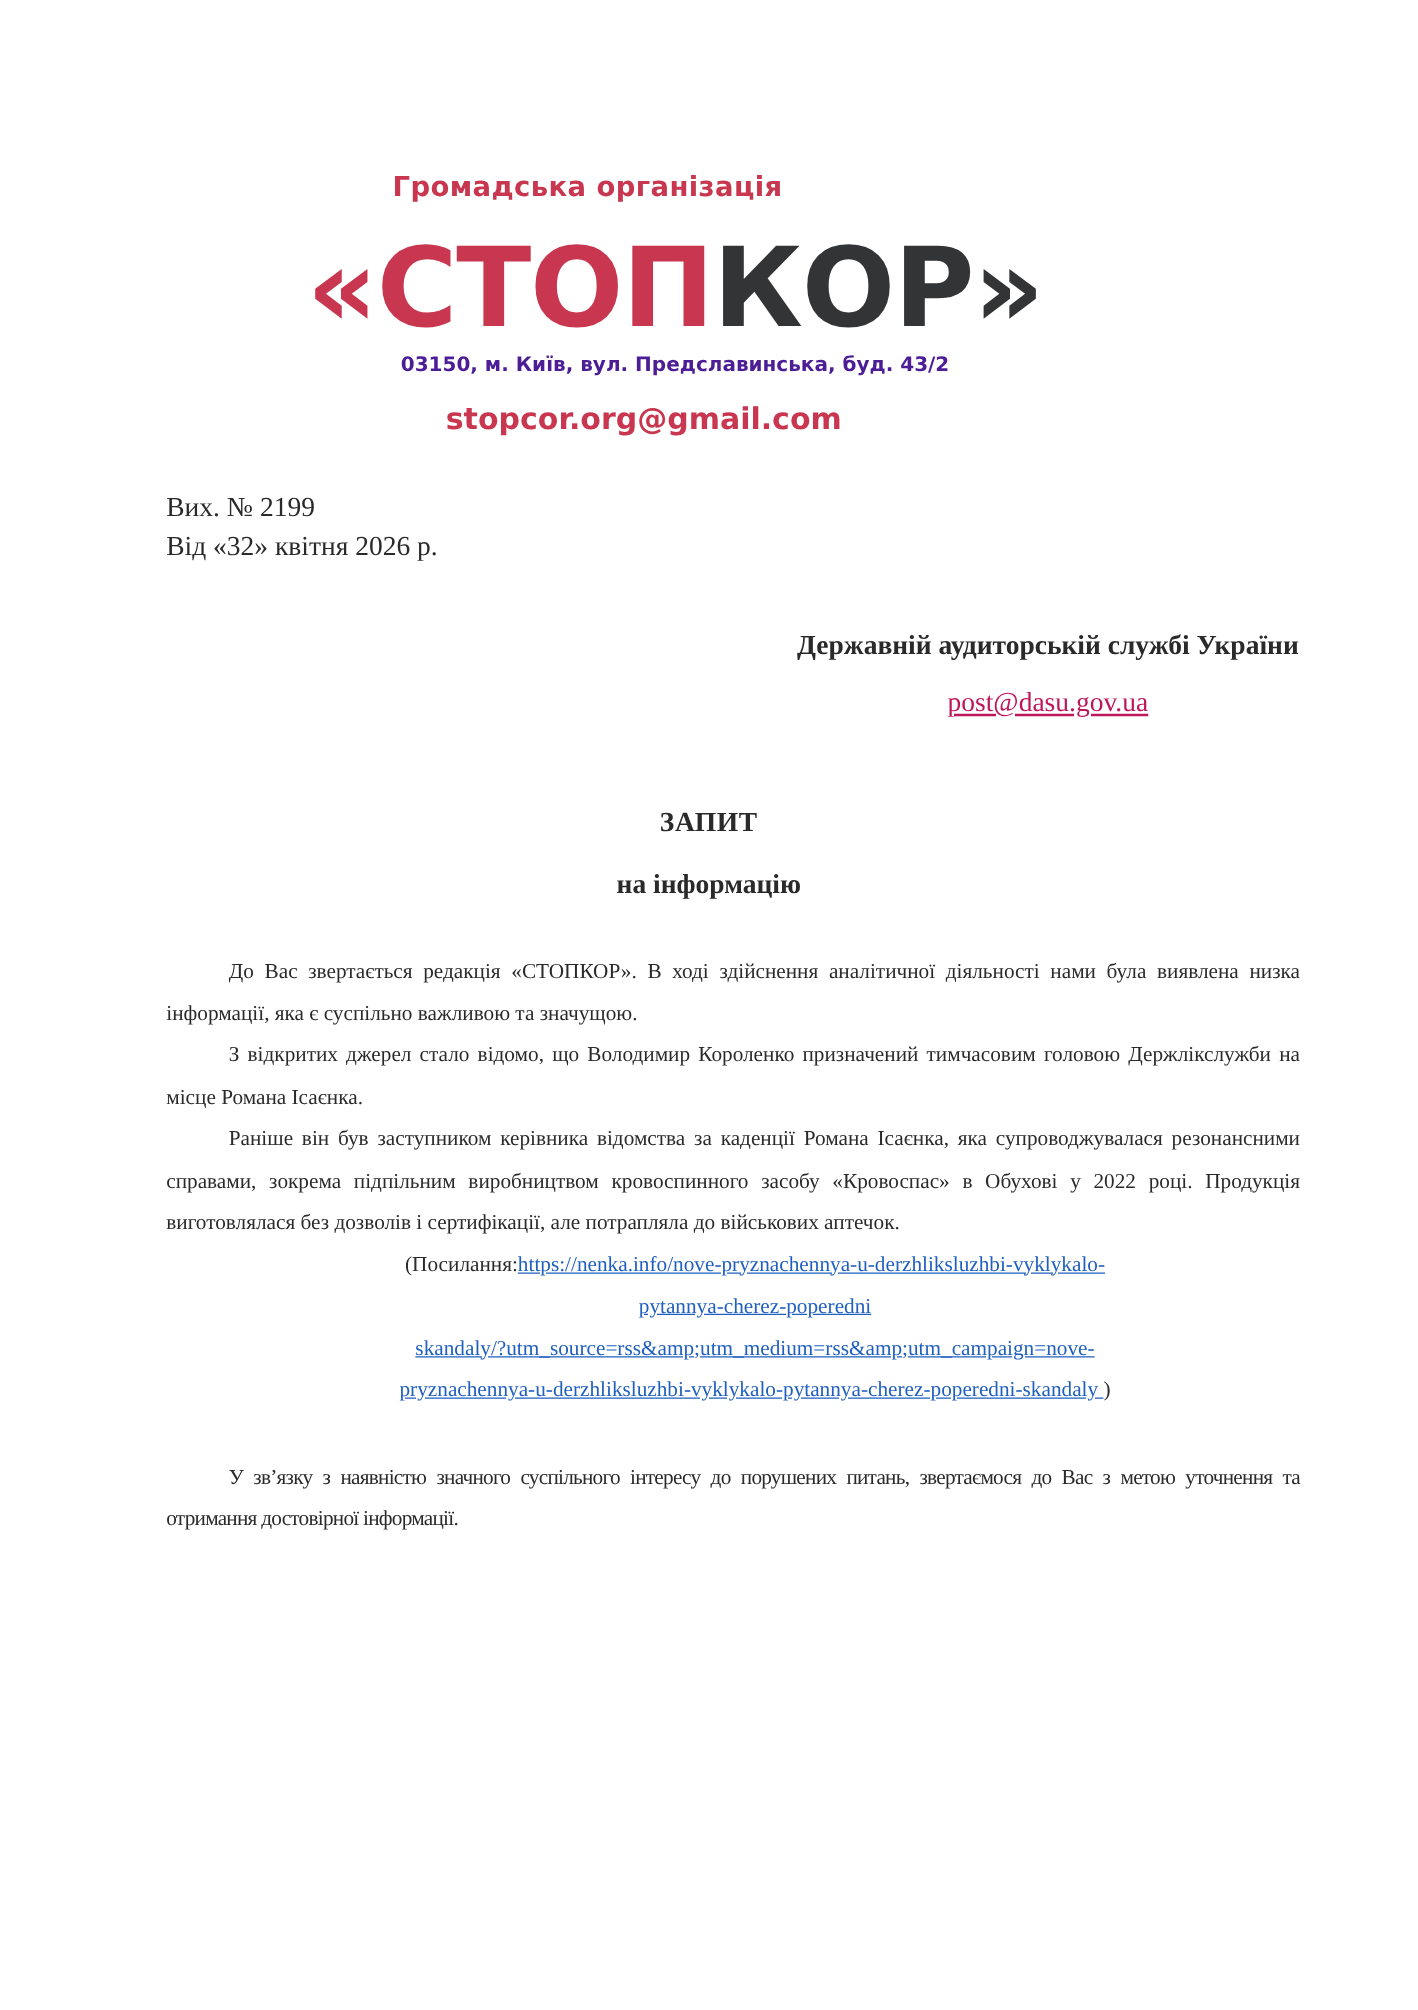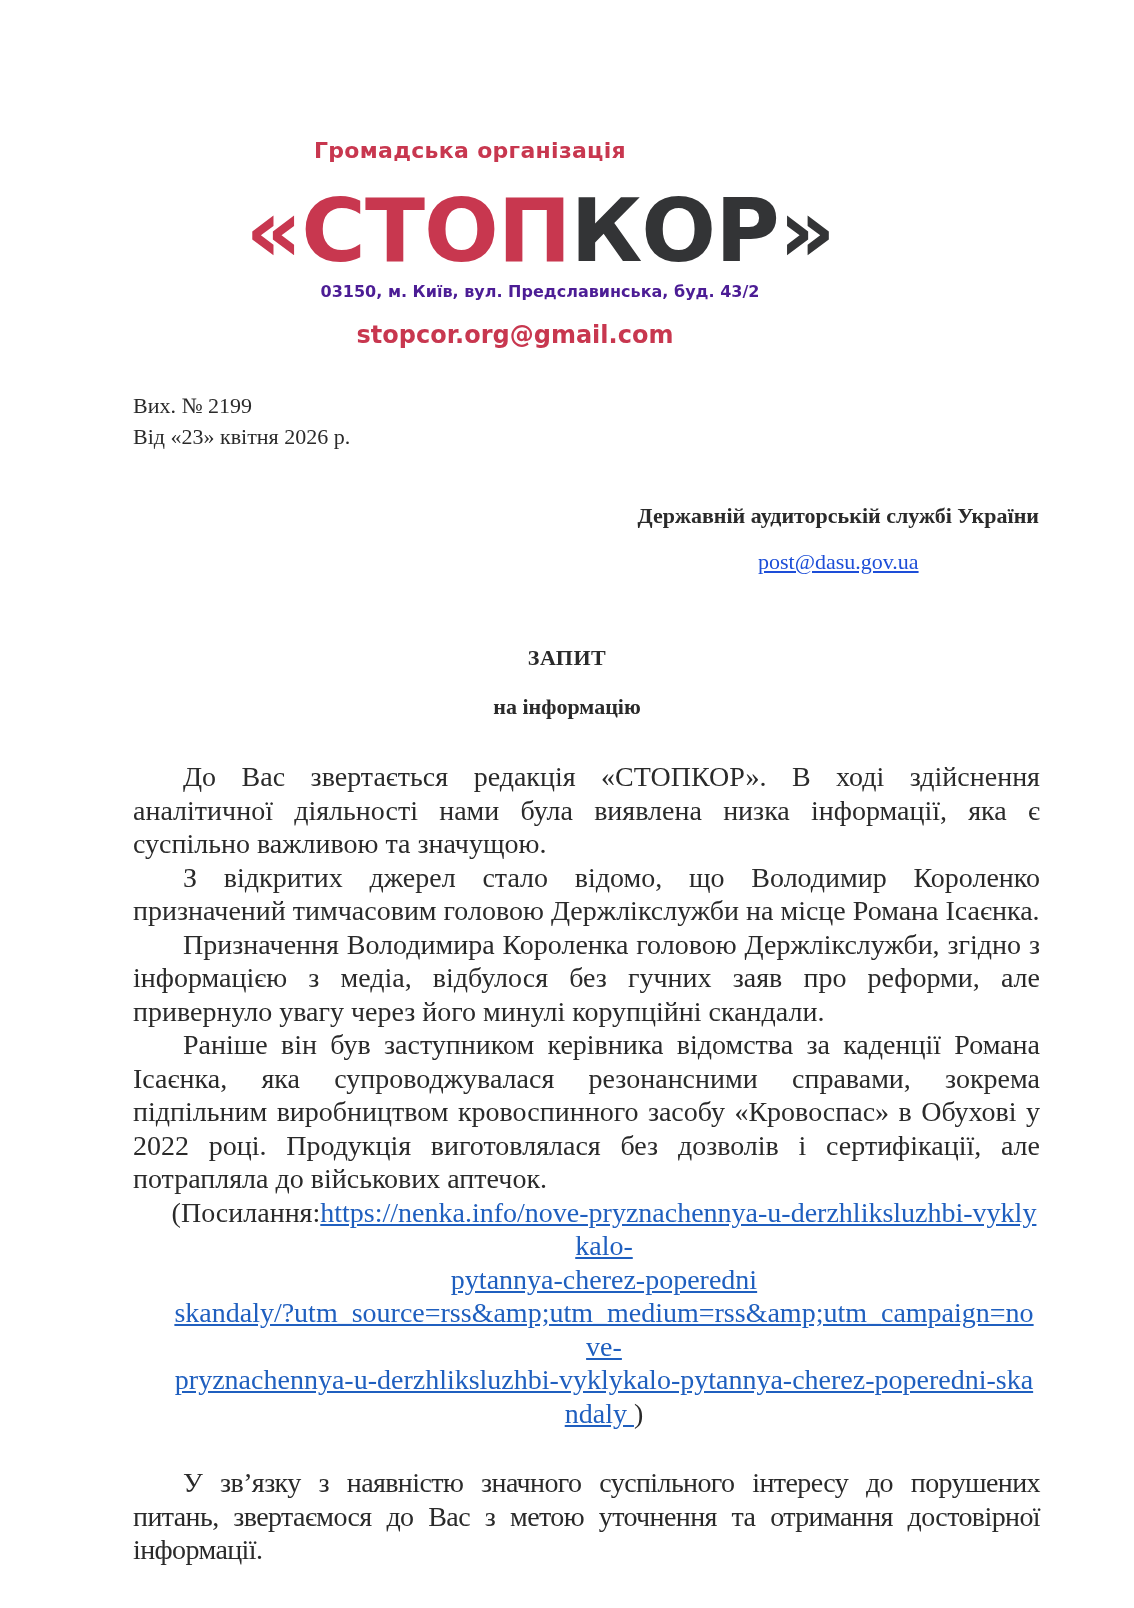--- a/index.html
+++ b/index.html
@@ -75,41 +75,41 @@
       position: absolute;
       right: 95px;
       top: 503px;
       text-align: center;
       font-size: 22px;
     }
     .recipient .name { font-weight: bold; }
     .recipient .email {
       display: inline-block;
       margin-top: 20px;
-      color: #1d4ed8;
+      color: #be185d;
       text-decoration: underline;
     }
 
     .title {
       position: absolute;
       left: 0;
       width: 1134px;
       text-align: center;
       font-weight: bold;
       font-size: 22px;
     }
     .title.t1 { top: 645px; letter-spacing: 0.5px; text-align: center; }
     .title.t2 { top: 694px; }
 
     .body-text {
       position: absolute;
       left: 133px;
       top: 760px;
       width: 907px;
-      font-size: 28px;
+      font-size: 17px;
       line-height: 33.5px;
       text-align: justify;
     }
     .body-text p {
       margin: 0;
       text-indent: 50px;
     }
     .body-text .link-line {
       text-indent: 0;
       text-align: center;
@@ -130,33 +130,32 @@
 
 <div class="letterhead">
   <div class="org-type">Громадська організація</div>
   <div class="org-name"><span class="red">«</span><span class="red">СТОП</span><span class="dark">КОР</span><span class="dark">»</span></div>
   <div class="org-address">03150, м. Київ, вул. Предславинська, буд. 43/2</div>
   <div class="org-email">stopcor.org@gmail.com</div>
 </div>
 
 <div class="ref">
   <div>Вих. № 2199</div>
-  <div>Від «23» квітня 2026 р.</div>
+  <div>Від «32» квітня 2026 р.</div>
 </div>
 
 <div class="recipient">
   <div class="name">Державній аудиторській службі України</div>
   <a class="email">post@dasu.gov.ua</a>
 </div>
 
 <div class="title t1">ЗАПИТ</div>
 <div class="title t2">на інформацію</div>
 
 <div class="body-text">
   <p>До Вас звертається  редакція «СТОПКОР». В ході  здійснення аналітичної діяльності нами була виявлена низка інформації, яка є суспільно важливою та значущою.</p>
   <p>З відкритих джерел стало відомо, що Володимир Короленко призначений тимчасовим головою Держлікслужби на місце Романа Ісаєнка.</p>
-  <p>Призначення Володимира Короленка головою Держлікслужби, згідно з інформацією з медіа, відбулося без гучних заяв про реформи, але привернуло увагу через його минулі корупційні скандали.</p>
   <p>Раніше він був заступником керівника відомства за каденції Романа Ісаєнка, яка супроводжувалася резонансними справами, зокрема підпільним виробництвом кровоспинного засобу «Кровоспас» в Обухові у 2022 році. Продукція виготовлялася без дозволів і сертифікації, але потрапляла до військових аптечок.</p>
   <div class="link-line">
     <span>(Посилання:</span><a><span>https://nenka.info/nove-pryznachennya-u-derzhliksluzhbi-vyklykalo-</span><br><span>pytannya-cherez-poperedni</span><br><span>skandaly/?utm_source=rss&amp;amp;utm_medium=rss&amp;amp;utm_campaign=nove-</span><br><span>pryznachennya-u-derzhliksluzhbi-vyklykalo-pytannya-cherez-poperedni-skandaly </span></a><span>)</span>
   </div>
   <p class="condensed">У зв’язку з наявністю значного суспільного інтересу до порушених питань, звертаємося до Вас з метою уточнення та отримання достовірної інформації.</p>
 </div>
 
 </body></html>

